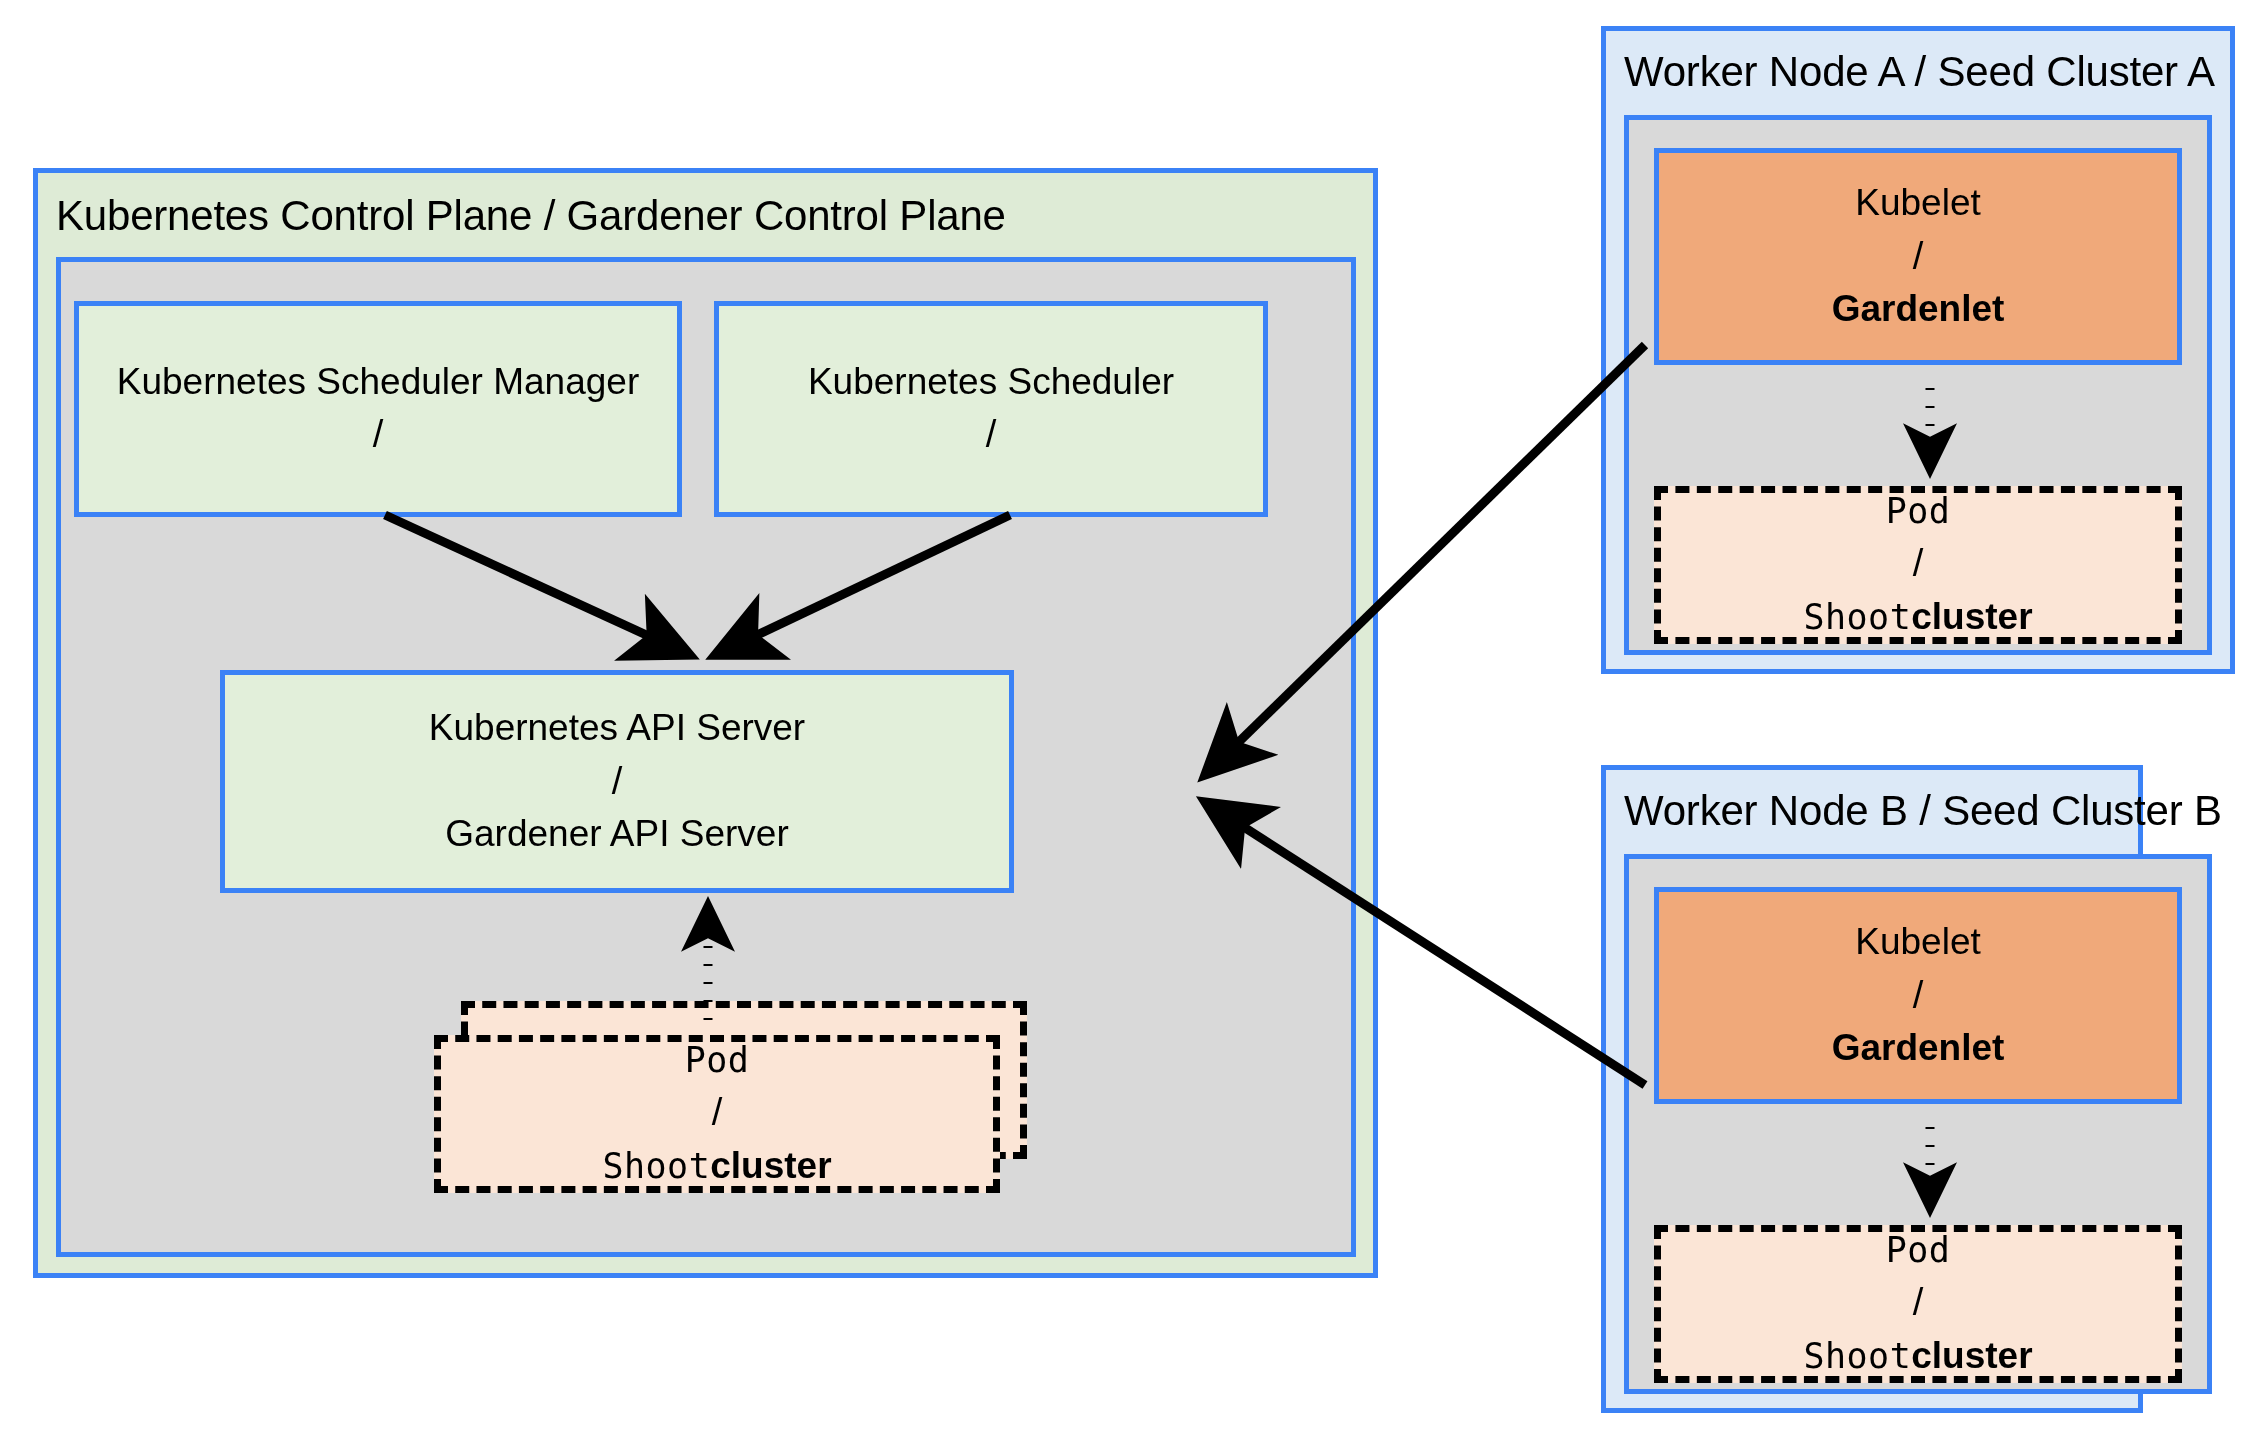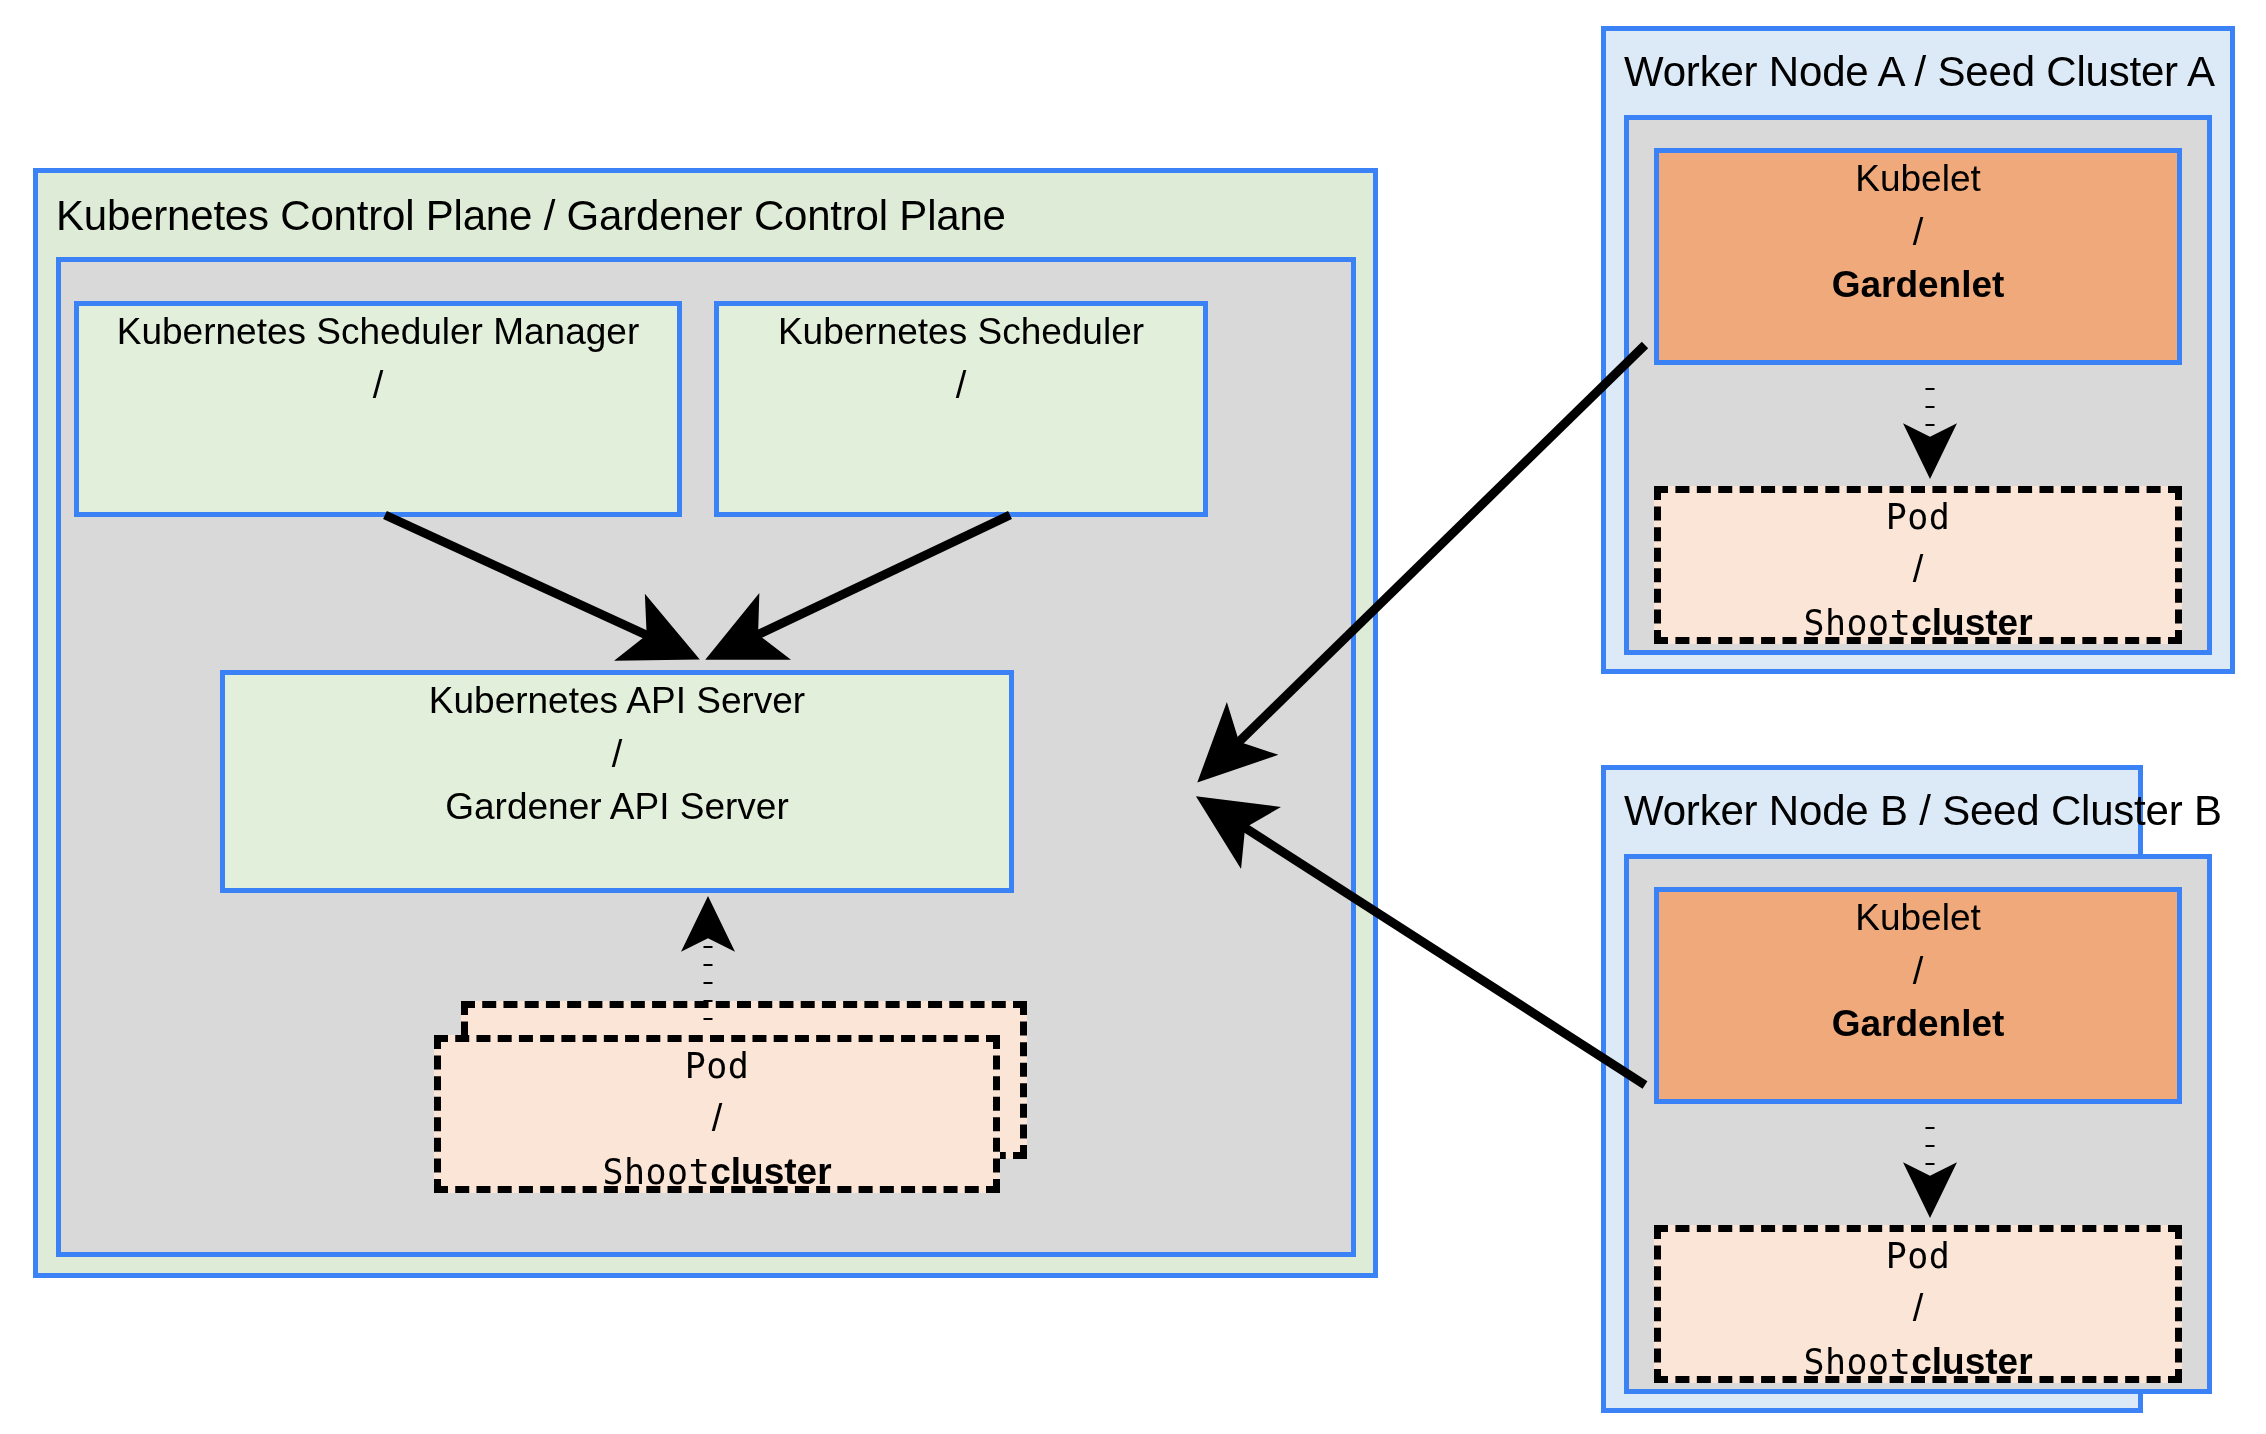--- a/index.html
+++ b/index.html
@@ -17,21 +17,21 @@
   .fill-green{background:#E2EFDA;}
   .fill-gray{background:#D9D9D9;}
   .fill-blue{background:#DCE9F7;}
   .fill-orange{background:#F0A97A;}
   .fill-peach{background:#FBE5D6;}
 
   
   .title{position:absolute;font-size:42px;line-height:1;letter-spacing:-.2px;
          white-space:nowrap;font-weight:400;}
   .ctr{position:absolute;left:0;right:0;display:flex;flex-direction:column;
-       align-items:center;top:0;bottom:0;
+       align-items:center;justify-content:center;top:0;bottom:0;
        text-align:center;pointer-events:none;}
   .ln{font-size:37px;line-height:1.42;white-space:nowrap;}
   .ln.b{font-weight:700;}
   .mono{font-family:"DejaVu Sans Mono","Liberation Mono",monospace;font-size:35px;
         line-height:1.42;white-space:nowrap;letter-spacing:.5px;}
   .mono .cl{font-family:"Liberation Sans","DejaVu Sans",sans-serif;font-weight:700;
         font-size:37px;letter-spacing:0;}
   .slash{font-size:38px;line-height:1.42;}
 
   svg.ov{position:absolute;left:0;top:0;width:2266px;height:1434px;
@@ -48,21 +48,21 @@
 
     <div class="box solid fill-gray" style="left:18px;top:84px;width:1300px;height:1000px;"></div>
 
     <div class="box solid fill-green" style="left:36px;top:128px;width:608px;height:216px;">
       <div class="ctr">
         <span class="ln">Kubernetes Scheduler Manager</span>
         <span class="slash">/</span>
       </div>
     </div>
 
-    <div class="box solid fill-green" style="left:676px;top:128px;width:494px;height:216px;">
+    <div class="box solid fill-green" style="left:676px;top:128px;width:554px;height:216px;">
       <div class="ctr">
         <span class="ln">Kubernetes Scheduler</span>
         <span class="slash">/</span>
       </div>
     </div>
 
     <div class="box solid fill-green" style="left:182px;top:497px;width:794px;height:223px;">
       <div class="ctr">
         <span class="ln">Kubernetes API Server</span>
         <span class="slash">/</span>

